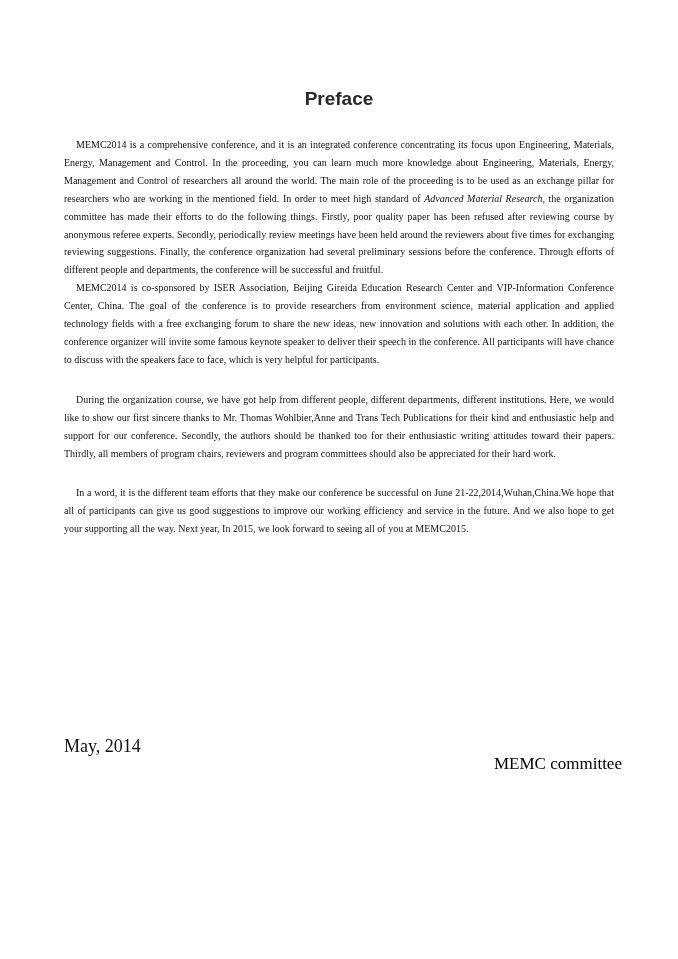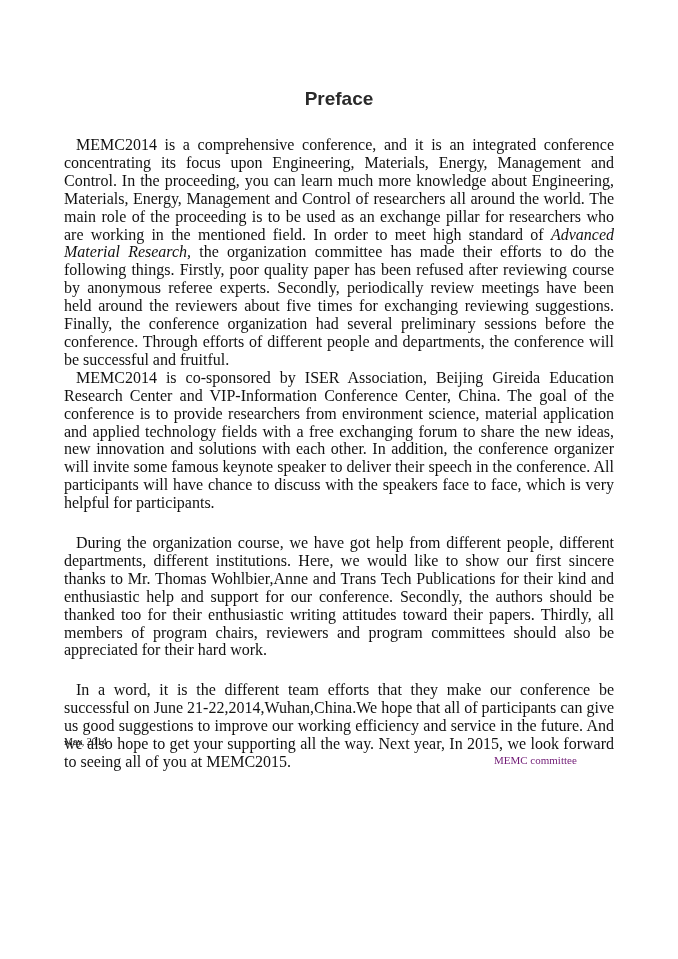--- a/index.html
+++ b/index.html
@@ -7,32 +7,32 @@
   .title {
     position: absolute; top: 88px; left: 0; width: 678px;
     text-align: center;
     font-family: "Liberation Sans", sans-serif;
     font-weight: bold; font-size: 19px; color: #2a2a2a;
     margin: 0;
   }
   .body {
     position: absolute; left: 64px; width: 550px;
     font-family: "Liberation Serif", serif;
-    font-size: 16px; line-height: 17.9px; color: #111111;
+    font-size: 10px; line-height: 17.9px; color: #111111;
     text-align: justify;
   }
   .body p { margin: 0; text-indent: 12px; }
   .body p.gap { margin-top: 22px; }
   .date {
     position: absolute; top: 736px; left: 64px;
-    font-family: "Liberation Serif", serif; font-size: 10px; color: #111;
+    font-family: "Liberation Serif", serif; font-size: 18px; color: #111;
   }
   .sign {
     position: absolute; top: 754px; left: 494px;
-    font-family: "Liberation Serif", serif; font-size: 11px; color: #701a75;
+    font-family: "Liberation Serif", serif; font-size: 17px; color: #000000;
   }
 </style>
 </head>
 <body>
 
 <h1 class="title">Preface</h1>
 
 <div class="body" style="top:136px;">
   <p><span>MEMC2014 is a comprehensive conference, and it is an integrated conference concentrating its focus upon Engineering, Materials, Energy, Management and Control. In the proceeding, you can learn much more knowledge about Engineering, Materials, Energy, Management and Control of researchers all around the world. The main role of the proceeding is to be used as an exchange pillar for researchers who are working in the mentioned field. In order to meet high standard of </span><i>Advanced Material Research,</i><span> the organization committee has made their efforts to do the following things. Firstly, poor quality paper has been refused after reviewing course by anonymous referee experts. Secondly, periodically review meetings have been held around the reviewers about five times for exchanging reviewing suggestions. Finally, the conference organization had several preliminary sessions before the conference. Through efforts of different people and departments, the conference will be successful and fruitful.</span></p>
   <p>MEMC2014 is co-sponsored by ISER Association, Beijing Gireida Education Research Center and VIP-Information Conference Center, China. The goal of the conference is to provide researchers from environment science, material application and applied technology fields with a free exchanging forum to share the new ideas, new innovation and solutions with each other. In addition, the conference organizer will invite some famous keynote speaker to deliver their speech in the conference. All participants will have chance to discuss with the speakers face to face, which is very helpful for participants.</p>

